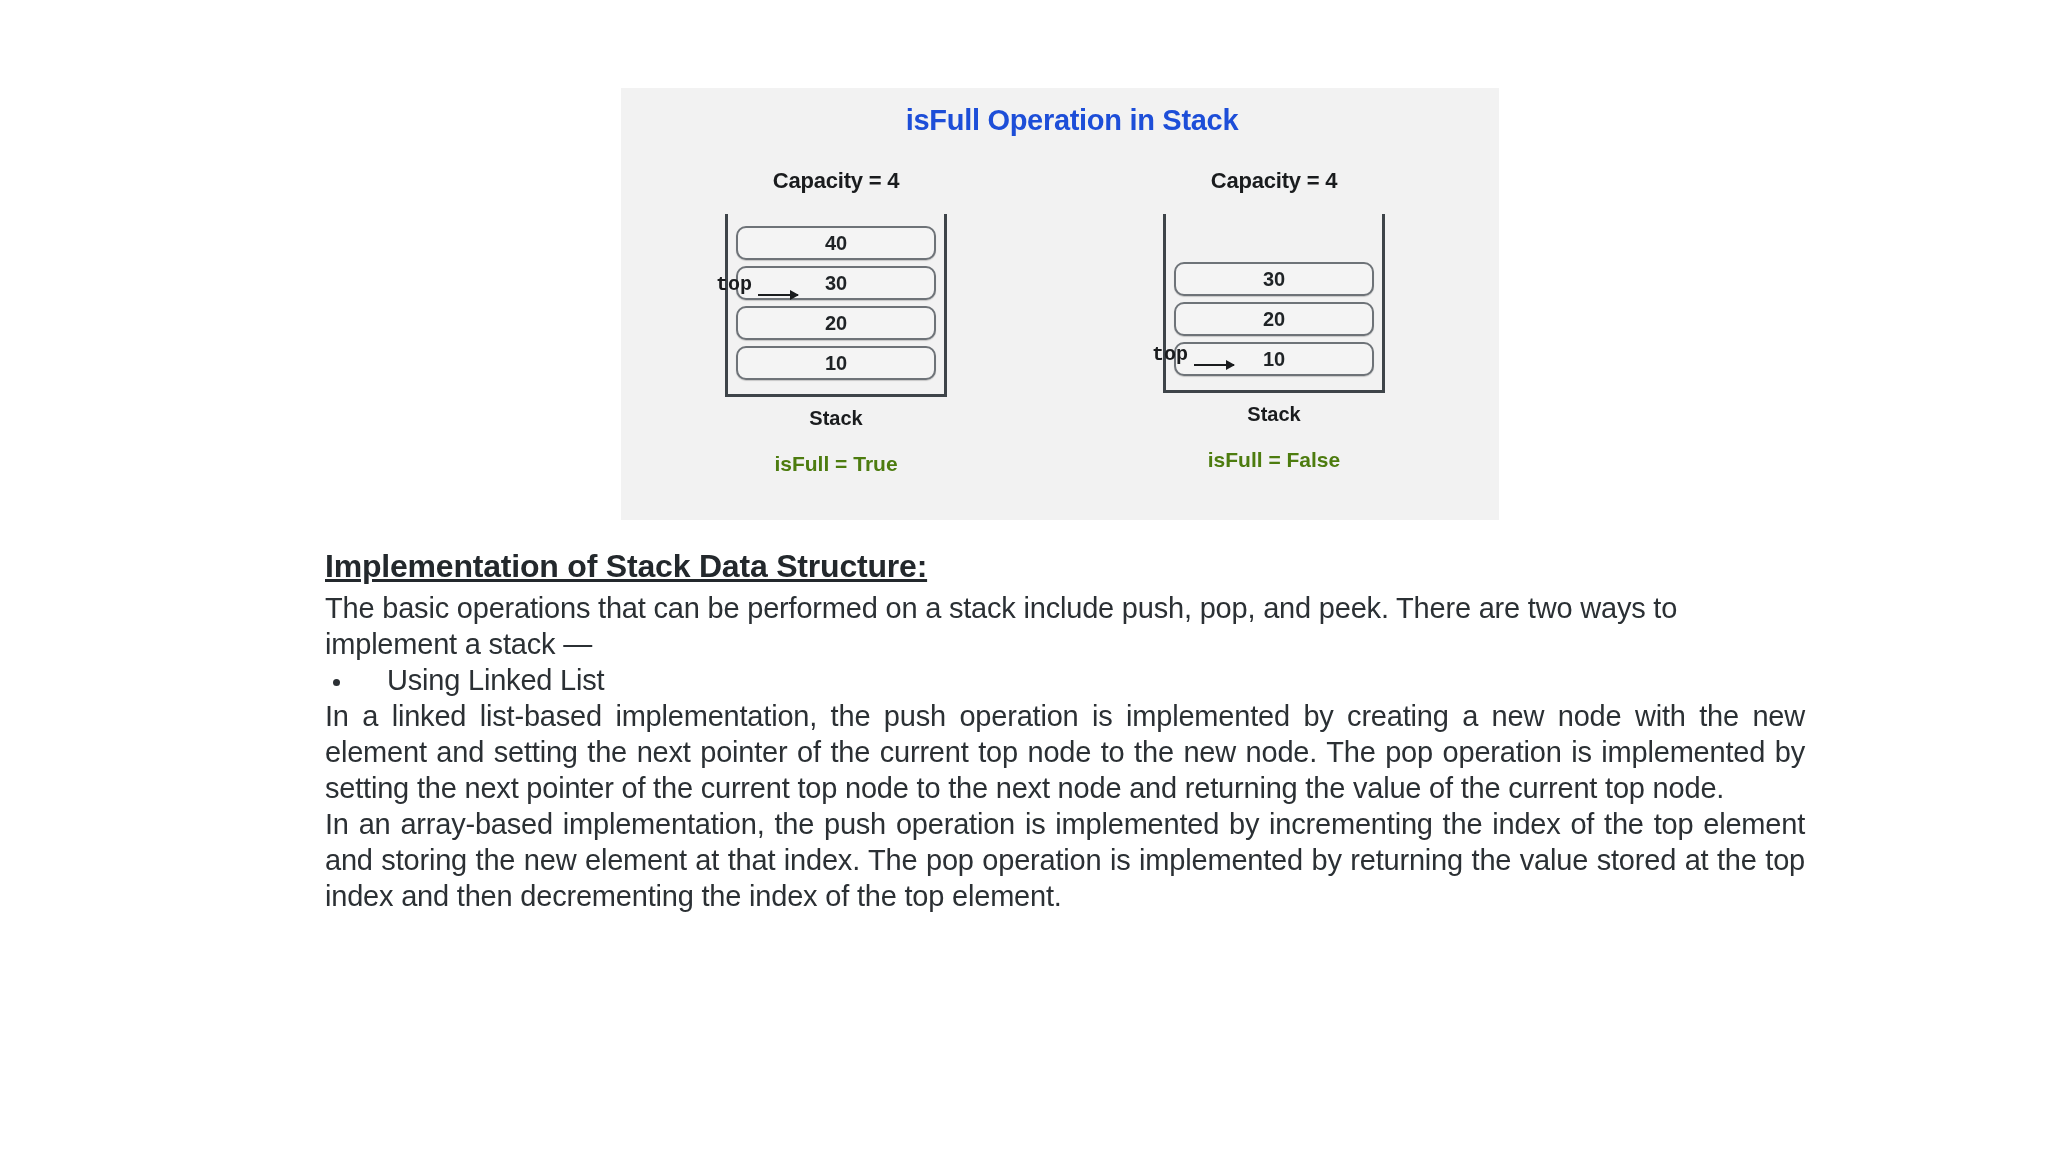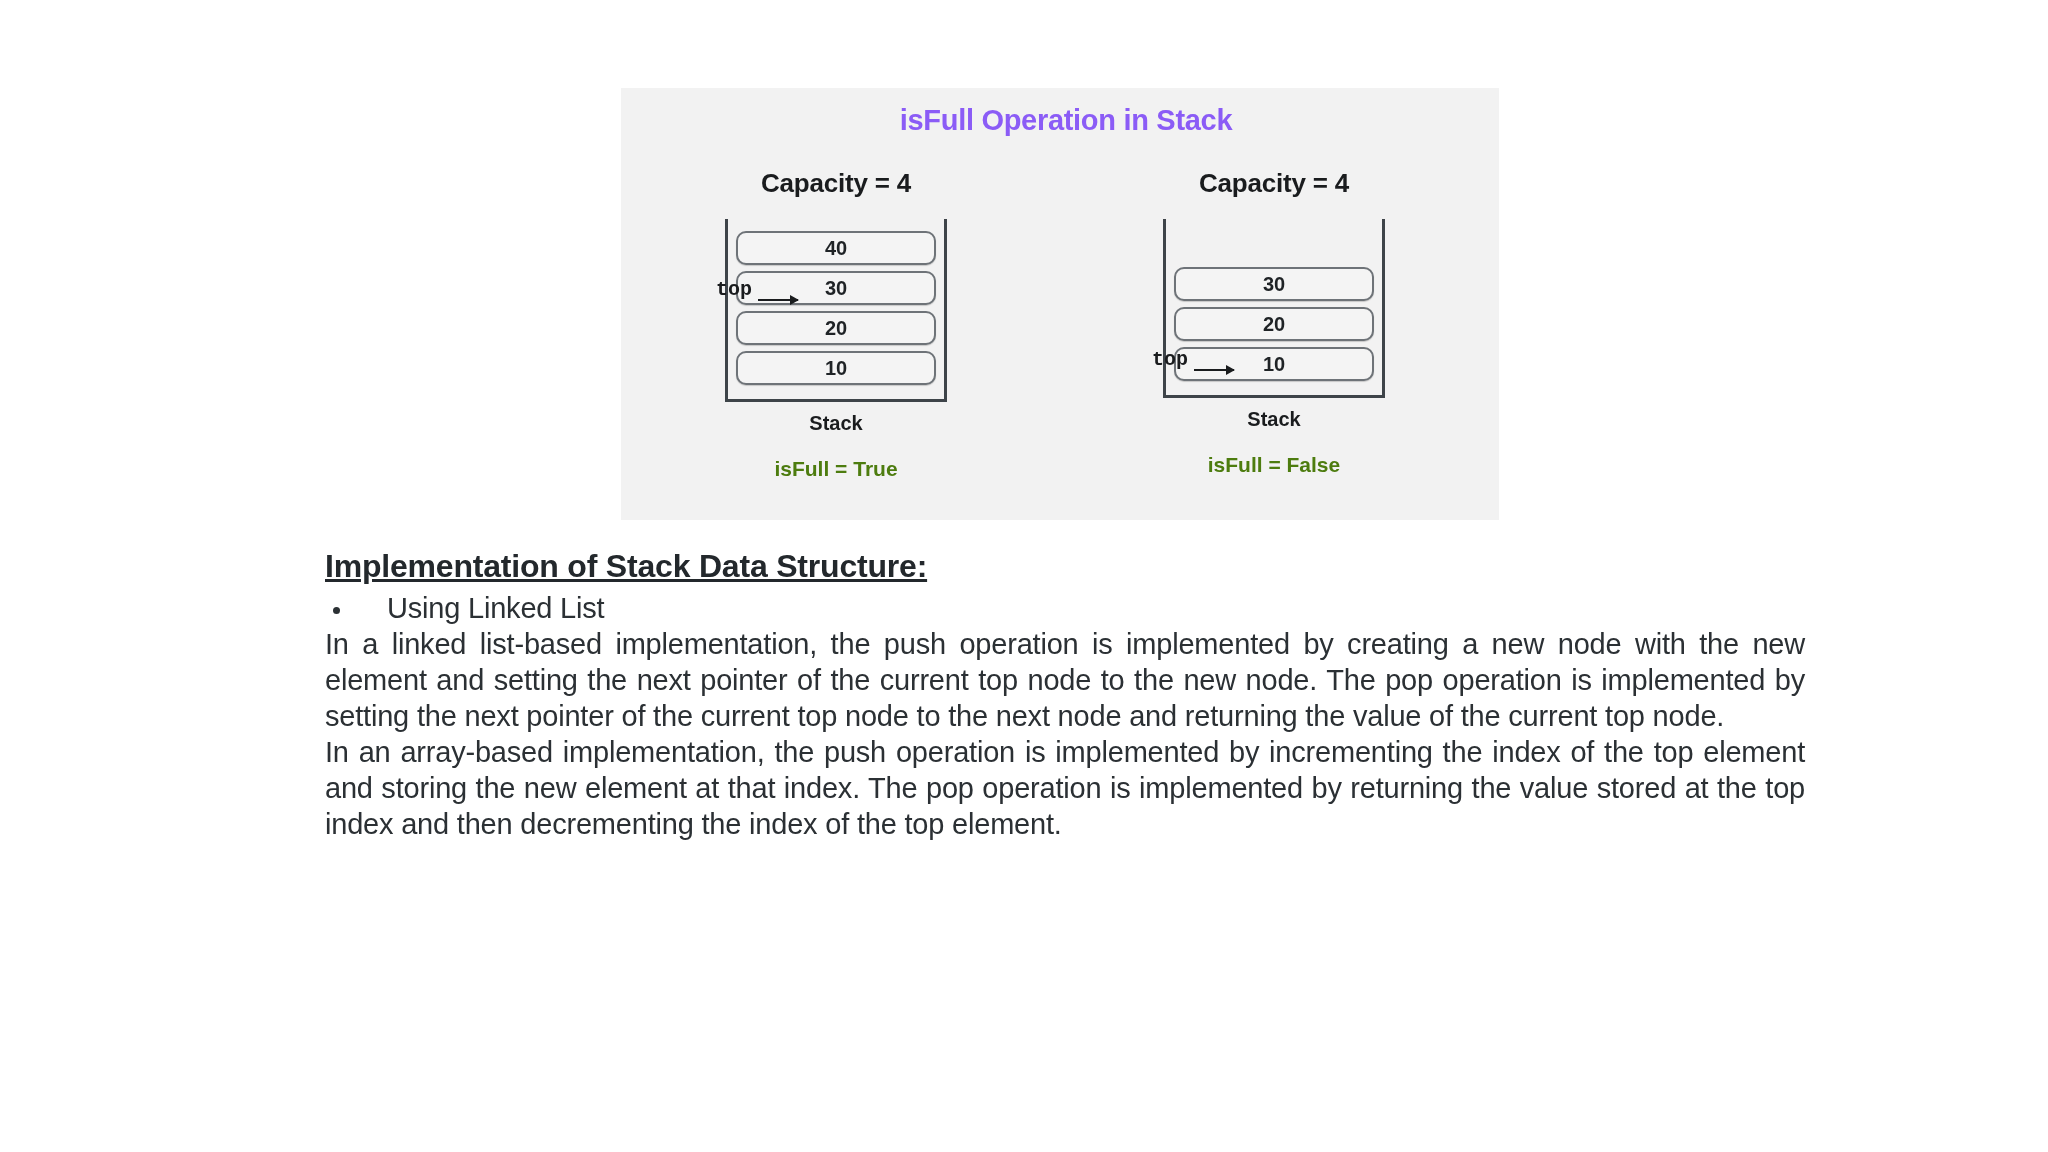--- a/index.html
+++ b/index.html
@@ -19,41 +19,41 @@
   .figure-panel {
     position: absolute;
     left: 621px;
     top: 88px;
     width: 878px;
     height: 432px;
     background: #f2f2f2;
   }
   .figure-title {
     position: absolute;
-    left: 6px;
+    left: 12px;
     top: 16px;
     width: 878px;
     text-align: center;
     font-size: 29px;
     font-weight: bold;
     letter-spacing: -0.3px;
-    color: #8b5cf6;
+    color: #1d4ed8;
   }
 
   .stack-col {
     position: absolute;
     top: 80px;
     width: 330px;
   }
   .stack-col.left  { left: 50px; }
   .stack-col.right { left: 488px; }
 
   .capacity-label {
     text-align: center;
-    font-size: 26px;
+    font-size: 22px;
     font-weight: bold;
     color: #1a1c1e;
     letter-spacing: -0.2px;
     margin-bottom: 20px;
   }
 
   .stack-body {
     position: relative;
     width: 200px;
     margin: 0 auto;
@@ -222,20 +222,21 @@
 
     <div class="stack-caption">Stack</div>
     <div class="isfull-caption">isFull = False</div>
   </div>
 </div>
 
 <div class="doc">
 
   <div class="doc-heading">Implementation of Stack Data Structure:</div>
 
+  <p class="doc-para nojustify">The basic operations that can be performed on a stack include push, pop, and peek. There are two ways to implement a stack —</p>
 
   <ul class="bullet-list">
     <li class="bullet-item">
       <span class="dot"></span>
       <span>Using Linked List</span>
     </li>
   </ul>
 
   <p class="doc-para">In a linked list-based implementation, the push operation is implemented by creating a new node with the new element and setting the next pointer of the current top node to the new node. The pop operation is implemented by setting the next pointer of the current top node to the next node and returning the value of the current top node.</p>
 

